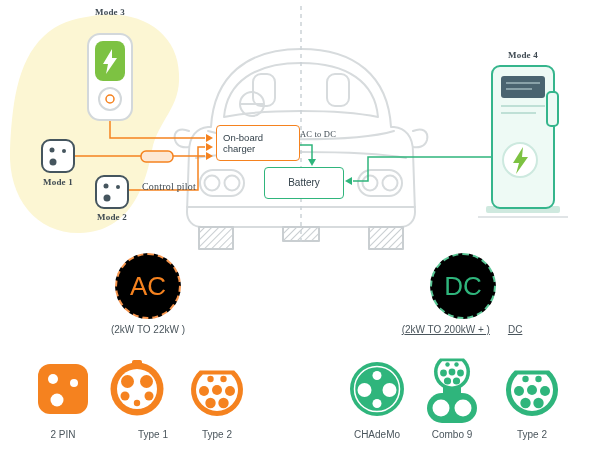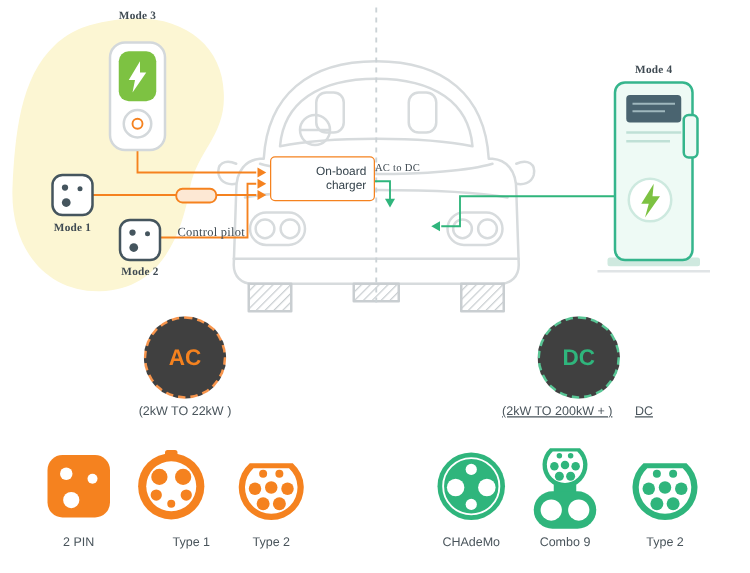--- a/index.html
+++ b/index.html
@@ -1,28 +1,28 @@
 <!DOCTYPE html>
 <html><head>
 <meta charset="utf-8">
 <style>
   html,body{margin:0;padding:0;background:#fff;}
   .stage{position:relative;width:600px;height:458px;background:#ffffff;
          font-family:"Liberation Sans",sans-serif;overflow:hidden;}
   .stage svg.bg{position:absolute;left:0;top:0;}
   .lbl{position:absolute;font-size:9px;color:#3f4a52;text-align:center;letter-spacing:.2px;font-family:Liberation Serif, serif;}
   .box{position:absolute;display:flex;align-items:center;justify-content:center;
-       text-align:right;background:#fff;border-radius:4px;color:#33414a;line-height:1.2;}
+       text-align:left;background:#fff;border-radius:4px;color:#33414a;line-height:1.2;}
   .charger-box{left:216px;top:125px;width:70px;height:34px;border:1.5px solid #F5821F;
        font-size:9.5px;padding:0 6px;}
   .battery-box{left:264px;top:167px;width:78px;height:30px;border:1.5px solid #2FB57C;
        font-size:10px;}
   .badge{position:absolute;width:62px;height:62px;border-radius:50%;
        display:flex;align-items:center;justify-content:center;
-       font-weight:bold;font-size:18px;border:2.5px dashed;background:#404040;}
+       font-weight:normal;font-size:26px;border:2.5px dashed;background:#000000;}
   .badge-ac{left:115px;top:253px;color:#F5821F;border-color:#F6944C;}
   .badge-dc{left:430px;top:253px;color:#2FB57C;border-color:#58C494;}
   .range{position:absolute;top:324px;font-size:10px;color:#4a555c;text-align:center;}
   .range-ac{left:87px;width:122px;}
   .range-dc{left:372px;width:180px;display:flex;justify-content:center;gap:18px;text-decoration:underline;}
   .conn-lbl{position:absolute;top:429px;width:70px;font-size:10px;color:#4a555c;text-align:center;}
 </style>
 </head>
 <body>
 
@@ -191,20 +191,21 @@
   </svg>
 
   <div class="lbl" style="left:78px;top:7px;width:64px;font-weight:bold;">Mode 3</div>
   <div class="lbl" style="left:26px;top:177px;width:64px;font-weight:bold;">Mode 1</div>
   <div class="lbl" style="left:80px;top:212px;width:64px;font-weight:bold;">Mode 2</div>
   <div class="lbl" style="left:491px;top:50px;width:64px;font-weight:bold;">Mode 4</div>
   <div class="lbl" style="left:137px;top:165px;width:64px;font-size:10px;margin-top:16px;">Control pilot</div>
 
   <div class="box charger-box">On-board charger</div>
   <div class="lbl" style="left:287px;top:129px;width:62px;font-size:8.5px;">AC to DC</div>
+  <div class="box battery-box">Battery</div>
 
   <div class="badge badge-ac">AC</div>
   <div class="range range-ac">(2kW TO 22kW )</div>
 
   <div class="badge badge-dc">DC</div>
   <div class="range range-dc">
     <span>(2kW TO 200kW + )</span>
     <span>DC</span>
   </div>
 

